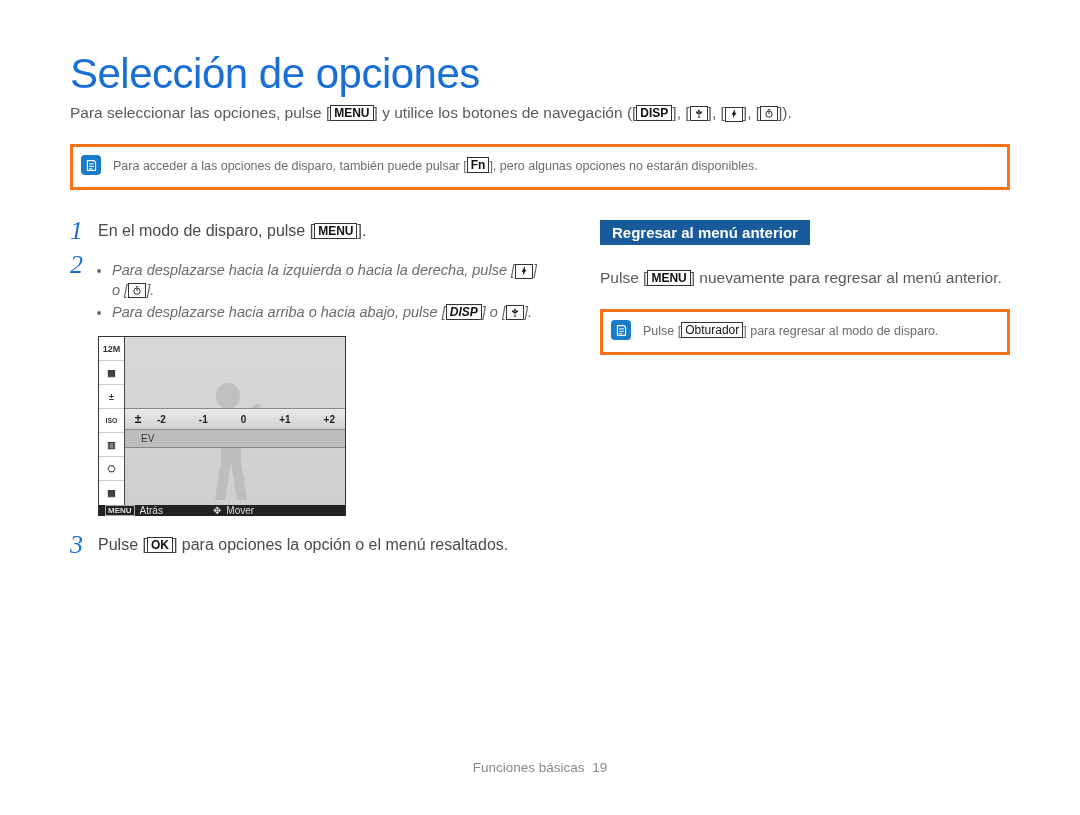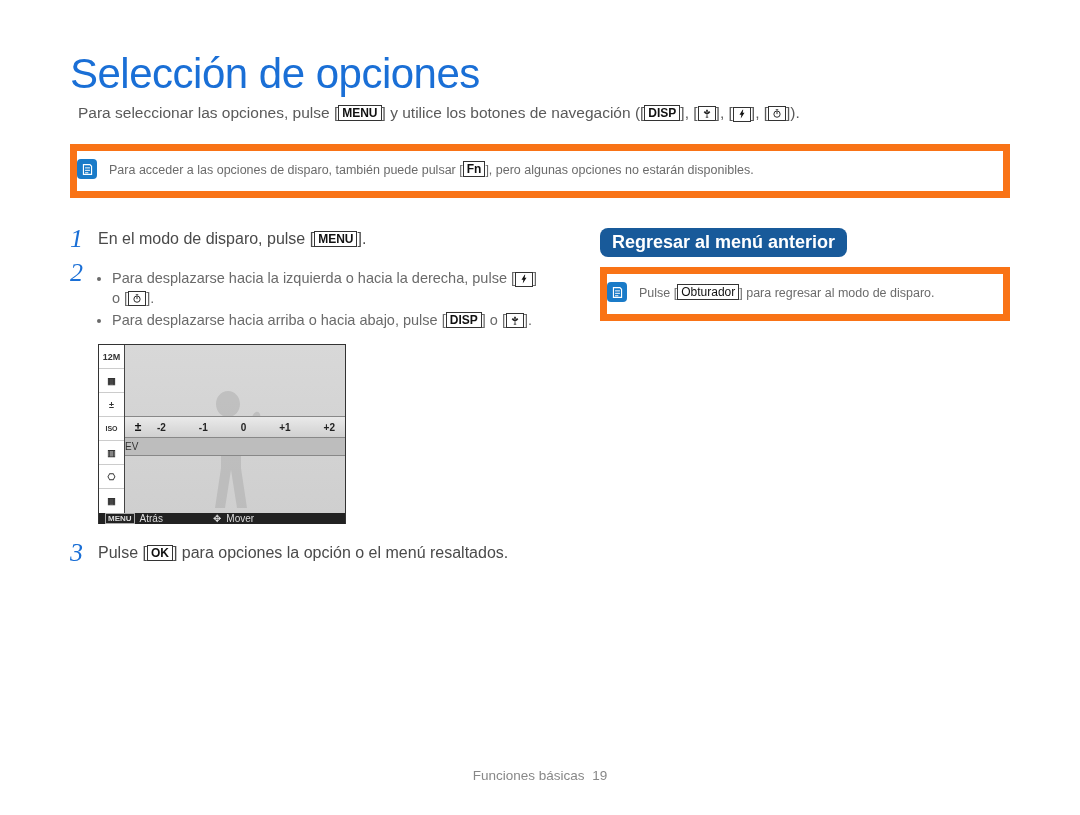--- a/index.html
+++ b/index.html
@@ -20,21 +20,21 @@
     font-stretch: condensed;
     color: #1a6fd6;
     font-size: 42px;
     font-weight: 400;
     letter-spacing: -0.5px;
     margin: 0 0 6px 0;
   }
   .intro {
     font-size: 15.5px;
     color: #5a5a5a;
-    margin: 0 0 22px 8px;
+    margin: 0 0 22px 0;
   }
   .kbd {
     display: inline-block;
     border: 1px solid #333;
     font-family: Arial, sans-serif;
     font-weight: bold;
     font-size: 12px;
     padding: 0 3px 0 3px;
     line-height: 14px;
     vertical-align: 1px;
@@ -43,22 +43,22 @@
   }
   .kbd-icon {
     display: inline-flex;
     align-items: center;
     justify-content: center;
     width: 18px;
     height: 15px;
     vertical-align: -2px;
   }
   .callout {
-    border: 7px solid #f97316;
-    padding: 10px 0;
+    border: 3px solid #f97316;
+    padding: 10px 8px;
     font-size: 12.5px;
     color: #6b6b6b;
     display: flex;
     align-items: flex-start;
     gap: 12px;
     margin-bottom: 30px;
   }
   .callout .note-icon {
     width: 20px;
     height: 20px;
@@ -99,21 +99,21 @@
     line-height: 22px;
     flex: 1;
   }
   .bullets {
     margin: 6px 0 0 0;
     padding: 0 0 0 14px;
     font-size: 14.5px;
     color: #6a6a6a;
     line-height: 20px;
   }
-  .bullets li { margin-bottom: 2px; }
+  .bullets li { margin-bottom: 2px; font-style: italic; }
   .screenshot {
     margin: 8px 0 18px 28px;
     width: 248px;
     height: 180px;
     background: #e5e5e5;
     border: 1px solid #333;
     display: flex;
     flex-direction: column;
   }
   .ss-top {
@@ -174,54 +174,54 @@
   }
   .ss-ev-row {
     position:absolute;
     left:0; right:0;
     top: 93px;
     height:18px;
     background:#bdbdbd;
     border-bottom:1px solid #888;
     font-size:10px;
     color:#333;
-    padding-left:0;
+    padding-left:16px;
     display:flex;
     align-items:center;
   }
   .ss-bottom {
     height: 18px;
     background: #222;
     color: #ddd;
     font-size: 10px;
     display: flex;
     align-items: center;
     padding: 0 6px;
     gap: 50px;
   }
   .ss-bottom .seg { display:flex; align-items:center; gap:5px; }
   .pill {
     display: inline-block;
     background: #185a9a;
     color: #fff;
-    font-size: 18px;
+    font-size: 15px;
     font-weight: bold;
     padding: 4px 12px;
-    border-radius: 8px;
-    margin-bottom: 10px;
+    border-radius: 0;
+    margin-bottom: 22px;
   }
   .r-text {
     font-size: 15.5px;
     color: #5a5a5a;
     line-height: 22px;
     margin-bottom: 20px;
   }
   .footer {
     position: absolute;
-    bottom: 32px;
+    bottom: 40px;
     width: 1080px;
     text-align: center;
     font-size: 13.5px;
     color: #888;
   }
 </style>
 </head>
 <body>
 
 <div class="page">
@@ -340,20 +340,23 @@
         <div class="step-num">3</div>
         <div class="step-body">
           <span>Pulse [</span><span class="kbd">OK</span><span>] para opciones la opción o el menú resaltados.</span>
         </div>
       </div>
 
     </div>
 
     <div class="col-right">
       <div class="pill">Regresar al menú anterior</div>
+      <div class="r-text">
+        <span>Pulse [</span><span class="kbd">MENU</span><span>] nuevamente para regresar al menú anterior.</span>
+      </div>
       <div class="callout">
         <span class="note-icon">
             <svg viewBox="0 0 16 16" width="13" height="13">
               <path d="M3 2h8l2 2v10H3z" fill="none" stroke="#fff" stroke-width="1.4"></path>
               <path d="M5 6h6M5 9h6M5 12h4" stroke="#fff" stroke-width="1.2"></path>
             </svg>
           </span>
         <span>
           <span>Pulse [</span><span class="kbd" style="font-weight:normal">Obturador</span><span>] para regresar al modo de disparo.</span>
         </span>

